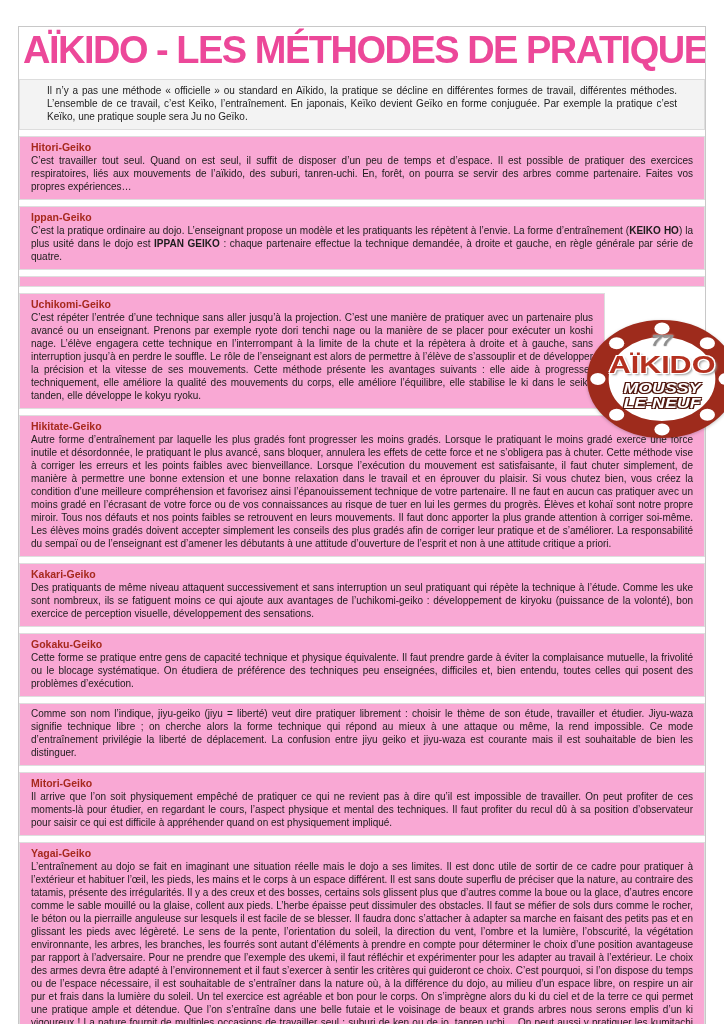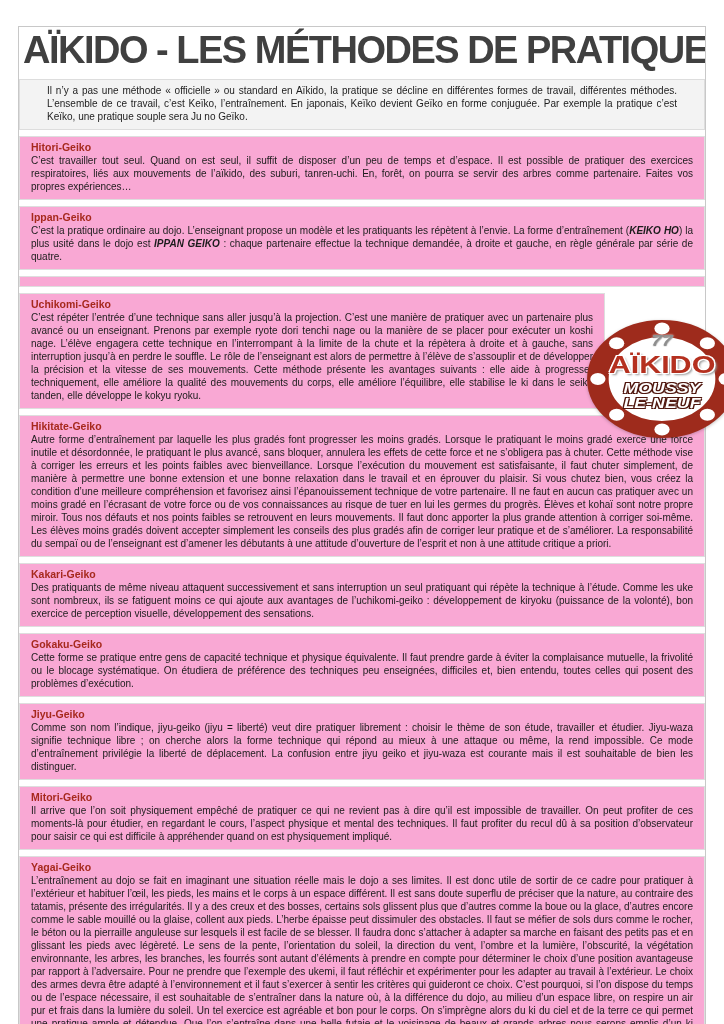--- a/index.html
+++ b/index.html
@@ -21,21 +21,21 @@
     background:#fff;
   }
   .title{
     margin:0;
     padding:2px 4px 7px;
     font-size:38px;
     line-height:1.12;
     font-weight:bold;
     letter-spacing:-1.5px;
     text-align:center;
-    color:#404040;
+    color:#ec4899;
     white-space:nowrap;
     overflow:hidden;
   }
   .intro{
     background:#f3f3f3;
     border:1px solid #dddddd;
     padding:4px 27px 6px;
     font-size:10px;
     line-height:13px;
     text-align:justify;
@@ -52,21 +52,21 @@
   }
   .section.narrow{margin-right:100px;}
   .sec-heading{
     color:var(--heading-red);
     font-weight:bold;
     font-size:10.5px;
     line-height:14px;
     text-align:left;
   }
   .sec-body{display:block;}
-  .b{font-weight:bold;font-style:italic;}
+  .b{font-weight:bold;}
   
   .logo{
     position:absolute;
     top:132px;
     right:-16px;
     width:118px;
     height:118px;
     transform:scaleX(1.27);
     transform-origin:center;
     pointer-events:none;
@@ -170,21 +170,20 @@
     <div class="sec-heading">Kakari-Geiko</div>
     <div class="sec-body"><span>Des pratiquants de même niveau attaquent successivement et sans interruption un seul pratiquant qui répète la technique à l’étude. Comme les uke sont nombreux, ils se fatiguent moins ce qui ajoute aux avantages de l’uchikomi-geiko : développement de kiryoku (puissance de la volonté), bon exercice de perception visuelle, développement des sensations.</span></div>
   </div>
 
   <div class="section">
     <div class="sec-heading">Gokaku-Geiko</div>
     <div class="sec-body"><span>Cette forme se pratique entre gens de capacité technique et physique équivalente. Il faut prendre garde à éviter la complaisance mutuelle, la frivolité ou le blocage systématique. On étudiera de préférence des techniques peu enseignées, difficiles et, bien entendu, toutes celles qui posent des problèmes d’exécution.</span></div>
   </div>
 
   <div class="section">
-    <div class="sec-heading">Jiyu-Geiko</div>
     <div class="sec-body"><span>Comme son nom l’indique, jiyu-geiko (jiyu = liberté) veut dire pratiquer librement : choisir le thème de son étude, travailler et étudier. Jiyu-waza signifie technique libre ; on cherche alors la forme technique qui répond au mieux à une attaque ou même, la rend impossible. Ce mode d’entraînement privilégie la liberté de déplacement. La confusion entre jiyu geiko et jiyu-waza est courante mais il est souhaitable de bien les distinguer.</span></div>
   </div>
 
   <div class="section">
     <div class="sec-heading">Mitori-Geiko</div>
     <div class="sec-body"><span>Il arrive que l’on soit physiquement empêché de pratiquer ce qui ne revient pas à dire qu’il est impossible de travailler. On peut profiter de ces moments-là pour étudier, en regardant le cours, l’aspect physique et mental des techniques. Il faut profiter du recul dû à sa position d’observateur pour saisir ce qui est difficile à appréhender quand on est physiquement impliqué.</span></div>
   </div>
 
   <div class="section">
     <div class="sec-heading">Yagai-Geiko</div>

